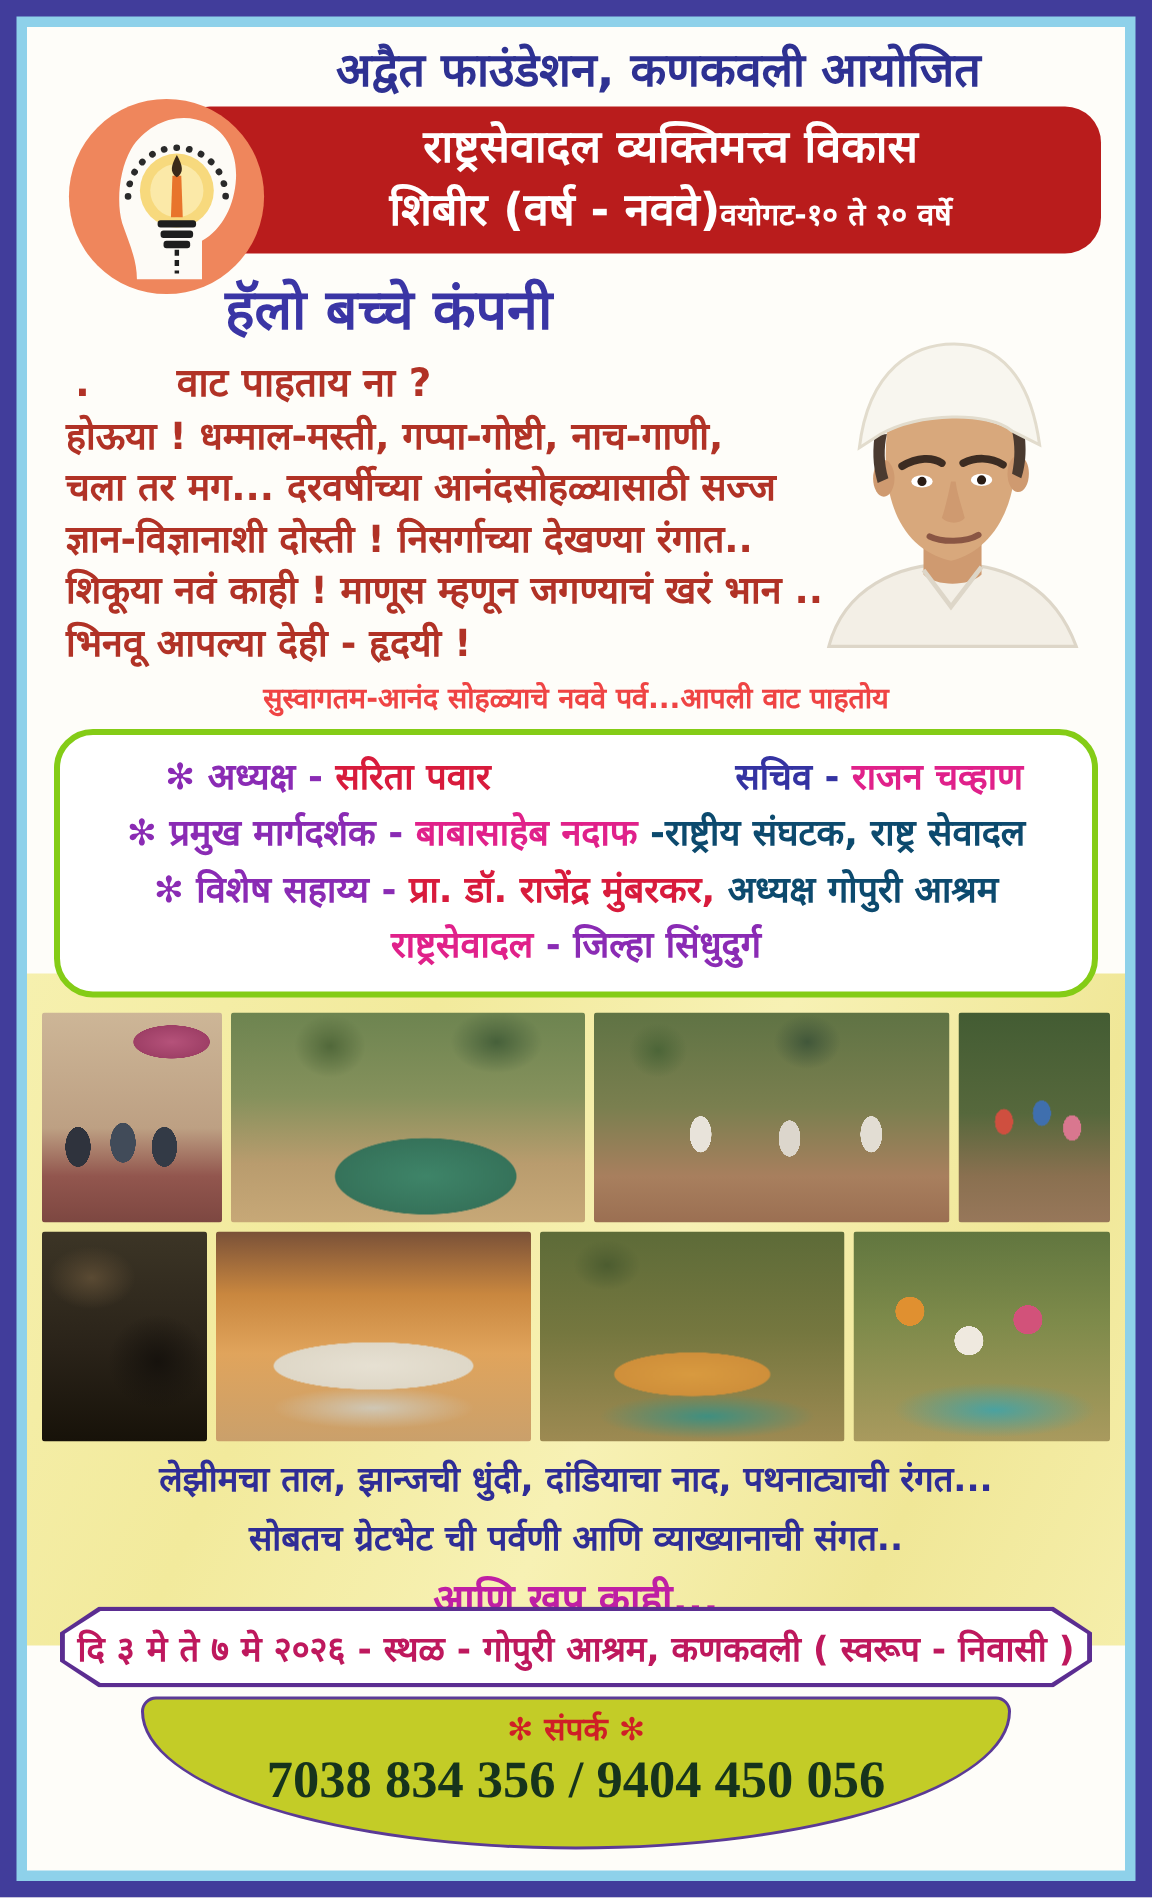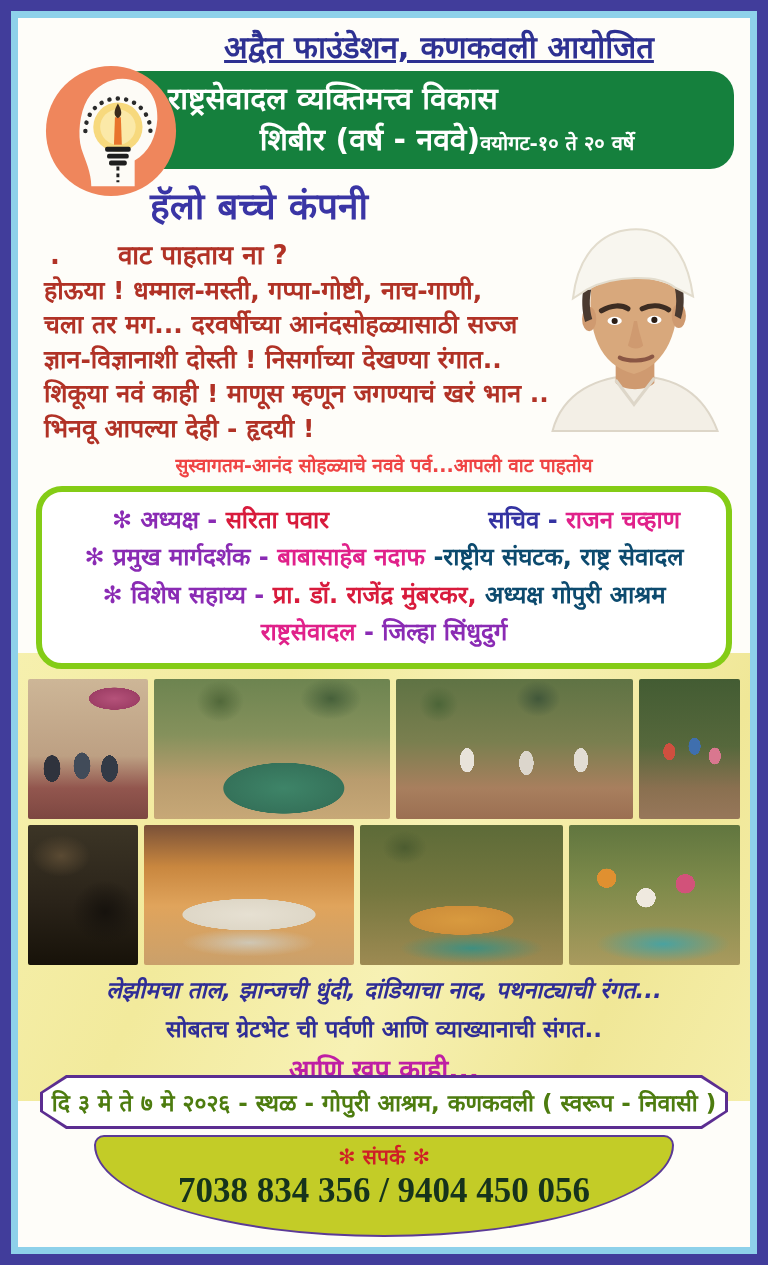--- a/index.html
+++ b/index.html
@@ -3,41 +3,41 @@
 <meta charset="utf-8">
 <style>
   html,body{margin:0;padding:0;background:#e8e8e8;}
   .frame-outer{width:768px;height:1265px;box-sizing:border-box;background:#413d9b;padding:11px;}
   .frame-inner{width:100%;height:100%;box-sizing:border-box;background:#8ed1ea;padding:7px;}
   .content{width:100%;height:100%;box-sizing:border-box;background:#fefdf9;position:relative;overflow:hidden;
            font-family:"DejaVu Sans",sans-serif;}
 
   .logo{position:absolute;top:44px;left:24px;width:138px;height:138px;z-index:5;}
 
-  .organizer{margin:10px 10px 0 120px;text-align:center;font-size:31px;font-weight:bold;color:#2e3192;line-height:1.25;text-decoration:underline;}
-
-  .title-box{margin:4px 16px 0 98px;background:#15803d;border-radius:24px;color:#fff;text-align:left;padding:8px 8px 10px 52px;}
+  .organizer{margin:10px 10px 0 120px;text-align:center;font-size:31px;font-weight:bold;color:#2e3192;line-height:1.25;}
+
+  .title-box{margin:4px 16px 0 98px;background:#b91c1c;border-radius:24px;color:#fff;text-align:center;padding:8px 8px 10px 52px;}
   .title-line1{font-size:30px;font-weight:bold;line-height:1.3;}
   .title-line2{display:flex;align-items:baseline;justify-content:center;gap:0;}
   .title-line2 .main{font-size:30px;font-weight:bold;}
   .title-line2 .age{font-size:20px;font-weight:bold;}
 
   .greeting{margin:10px 0 0 132px;font-size:37px;font-weight:bold;color:#3a35a5;}
 
   .teaser{margin:6px 0 0 32px;font-size:26px;font-weight:bold;color:#b13226;}
   .teaser .dot{margin-right:58px;}
 
   .intro{margin:4px 0 0 26px;width:524px;font-size:25px;font-weight:bold;color:#b13226;line-height:1.22;}
   .intro div{margin-bottom:4px;}
 
   .portrait{position:absolute;top:198px;right:4px;width:224px;height:216px;z-index:1;}
 
   .welcome{margin:8px 0 0;text-align:center;font-size:19px;font-weight:bold;color:#ef4444;}
 
-  .officials{position:relative;z-index:2;margin:8px 18px -16px;background:#fff;border:6px solid #84cc16;
+  .officials{position:relative;z-index:2;margin:8px 18px -16px;background:#fff;border:4px solid #84cc16;
              border-radius:26px;padding:10px 12px 12px;font-size:24px;font-weight:bold;line-height:1.55;text-align:center;}
   .off-row1{display:flex;justify-content:space-between;padding:0 34px 0 58px;}
   .lbl-purple{color:#8a2bb4;}
   .lbl-blue{color:#3433a2;}
   .name-red{color:#d81b3c;}
   .name-pink{color:#e0218a;}
   .role-blue{color:#0c4a6e;}
 
   .yellow-sec{background:linear-gradient(115deg,#f6f0ae 0%,#f2ea9c 30%,#f7f1b4 55%,#f0e797 80%,#f5eeaa 100%);
               padding:26px 10px 14px;}
@@ -83,29 +83,29 @@
     radial-gradient(96px 20px at 55% 88%, #3f8f80 0%, transparent 75%),
     linear-gradient(180deg,#5d6b38 0%,#75773f 48%,#9d8a52 100%);}
   .ph8{background:
     radial-gradient(16px 16px at 22% 38%, #e09030 0%, #e09030 60%, transparent 61%),
     radial-gradient(16px 16px at 45% 52%, #efe9df 0%, #efe9df 60%, transparent 61%),
     radial-gradient(16px 16px at 68% 42%, #d2527a 0%, #d2527a 60%, transparent 61%),
     radial-gradient(96px 26px at 55% 85%, #4aa2a0 0%, transparent 70%),
     linear-gradient(180deg,#61763f 0%,#7d8a4a 42%,#a99a5e 100%);}
 
   .activities{text-align:center;color:#2f2d96;font-weight:bold;}
-  .act1{font-size:23px;margin-top:8px;font-style:italic;}
+  .act1{font-size:23px;margin-top:8px;}
   .act2{font-size:23px;margin-top:7px;}
   .act3{font-size:27px;margin-top:6px;color:#bf1fa4;}
 
   .schedule-wrap{position:relative;z-index:3;margin:-26px 22px 0;height:54px;}
   .schedule-outer{position:absolute;inset:0;background:#5b2d91;
      clip-path:polygon(26px 0,calc(100% - 26px) 0,100% 32%,100% 68%,calc(100% - 26px) 100%,26px 100%,0 68%,0 32%);}
   .schedule-inner{position:absolute;inset:3px;background:#fff;display:flex;align-items:center;justify-content:center;
-     font-size:23px;font-weight:bold;color:#4d7c0f;
+     font-size:23px;font-weight:bold;color:#be185d;
      clip-path:polygon(24px 0,calc(100% - 24px) 0,100% 32%,100% 68%,calc(100% - 24px) 100%,24px 100%,0 68%,0 32%);}
 
   .contact{width:580px;margin:6px auto 0;background:#c3cc27;border:2px solid #5b3a96;
            border-radius:10px 10px 50% 50% / 10px 10px 92px 92px;text-align:center;padding:5px 8px 24px;box-sizing:border-box;}
   .contact-label{font-size:21px;font-weight:bold;color:#cf1f26;}
   .phones{font-family:"Liberation Serif",serif;font-weight:bold;font-size:35px;color:#16331c;line-height:1.18;}
 </style>
 </head>
 <body>
 

